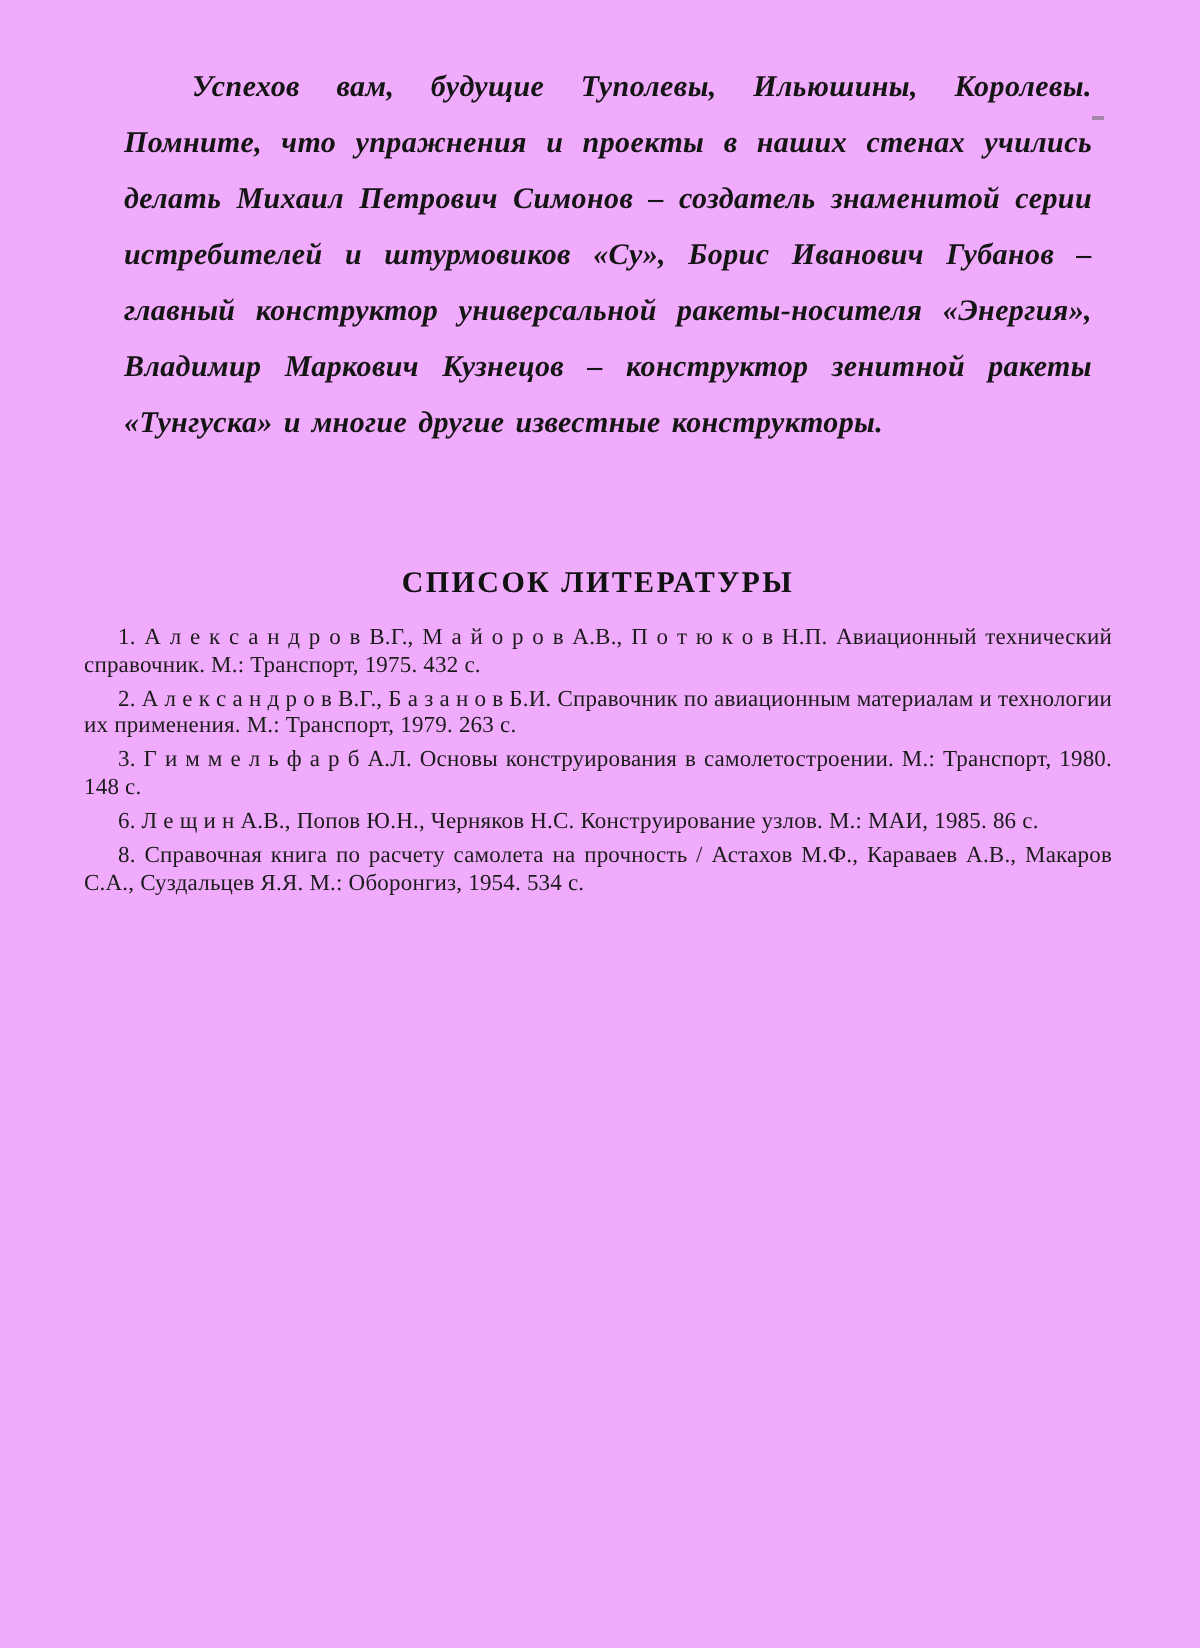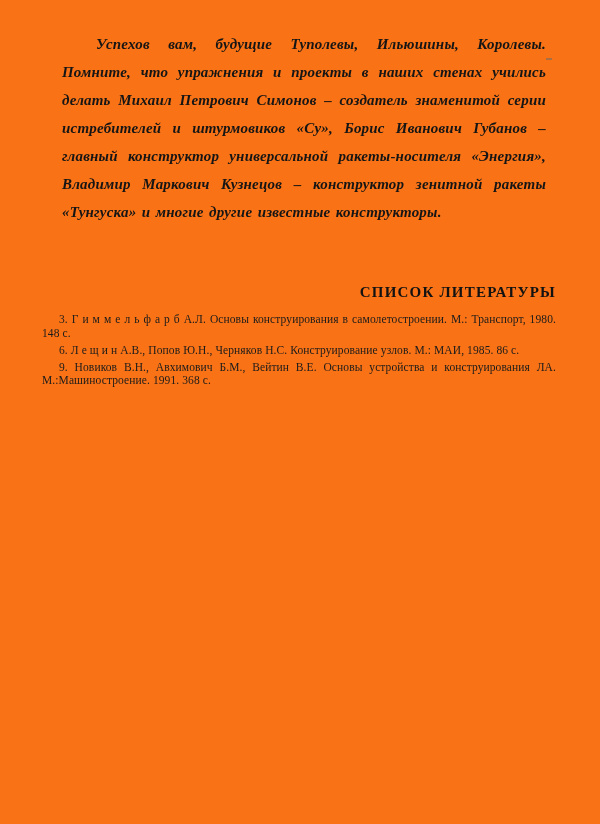--- a/index.html
+++ b/index.html
@@ -5,21 +5,21 @@
   html, body {
     margin: 0;
     padding: 0;
     background: #e8e8e8;
   }
   .page {
     position: relative;
     width: 600px;
     height: 824px;
     margin: 0 auto;
-    background: #f97316;
+    background: #f0abfc;
     box-sizing: border-box;
     padding: 26px 44px 0 42px;
     font-family: "Liberation Serif", serif;
     color: #181818;
     overflow: hidden;
   }
   .intro {
     margin: 4px 0 0 20px;
     width: 484px;
     font-style: italic;
@@ -27,21 +27,21 @@
     font-size: 15px;
     line-height: 28px;
     text-align: justify;
     text-indent: 34px;
     letter-spacing: 0.2px;
     word-spacing: 1.5px;
     color: #151515;
   }
   .heading {
     margin: 58px 0 12px 0;
-    text-align: right;
+    text-align: center;
     font-size: 15px;
     font-weight: bold;
     letter-spacing: 1.2px;
     color: #121212;
   }
   .refs {
     width: 514px;
   }
   .refs p {
     margin: 0 0 3.5px 0;
@@ -68,18 +68,20 @@
 
 <div class="page">
 
   <div class="scan-mark"></div>
 
   <p class="intro">Успехов вам, будущие Туполевы, Ильюшины, Королевы. Помните, что упражнения и проекты в наших стенах учились делать Михаил Петрович Симонов – создатель знаменитой серии истребителей и штурмовиков «Су», Борис Иванович Губанов – главный конструктор универсальной ракеты-носителя «Энергия», Владимир Маркович Кузнецов – конструктор зенитной ракеты «Тунгуска» и многие другие известные конструкторы.</p>
 
   <h2 class="heading">СПИСОК ЛИТЕРАТУРЫ</h2>
 
   <div class="refs">
+    <p>1. А л е к с а н д р о в В.Г., М а й о р о в А.В., П о т ю к о в Н.П. Авиационный технический справочник. М.: Транспорт, 1975. 432 с.</p>
+    <p>2. А л е к с а н д р о в В.Г., Б а з а н о в Б.И. Справочник по авиационным материалам и технологии их применения. М.: Транспорт, 1979. 263 с.</p>
     <p>3. Г и м м е л ь ф а р б А.Л. Основы конструирования в самолетостроении. М.: Транспорт, 1980. 148 с.</p>
     <p>6. Л е щ и н А.В., Попов Ю.Н., Черняков Н.С. Конструирование узлов. М.: МАИ, 1985. 86 с.</p>
-    <p>9. Новиков В.Н., Авхимович Б.М., Вейтин В.Е. Основы устройства и конструирования ЛА. М.:Машиностроение. 1991. 368 с.</p>
+    <p>8. Справочная книга по расчету самолета на прочность / Астахов М.Ф., Караваев А.В., Макаров С.А., Суздальцев Я.Я. М.: Оборонгиз, 1954. 534 с.</p>
   </div>
 
 </div>
 
 </body></html>

